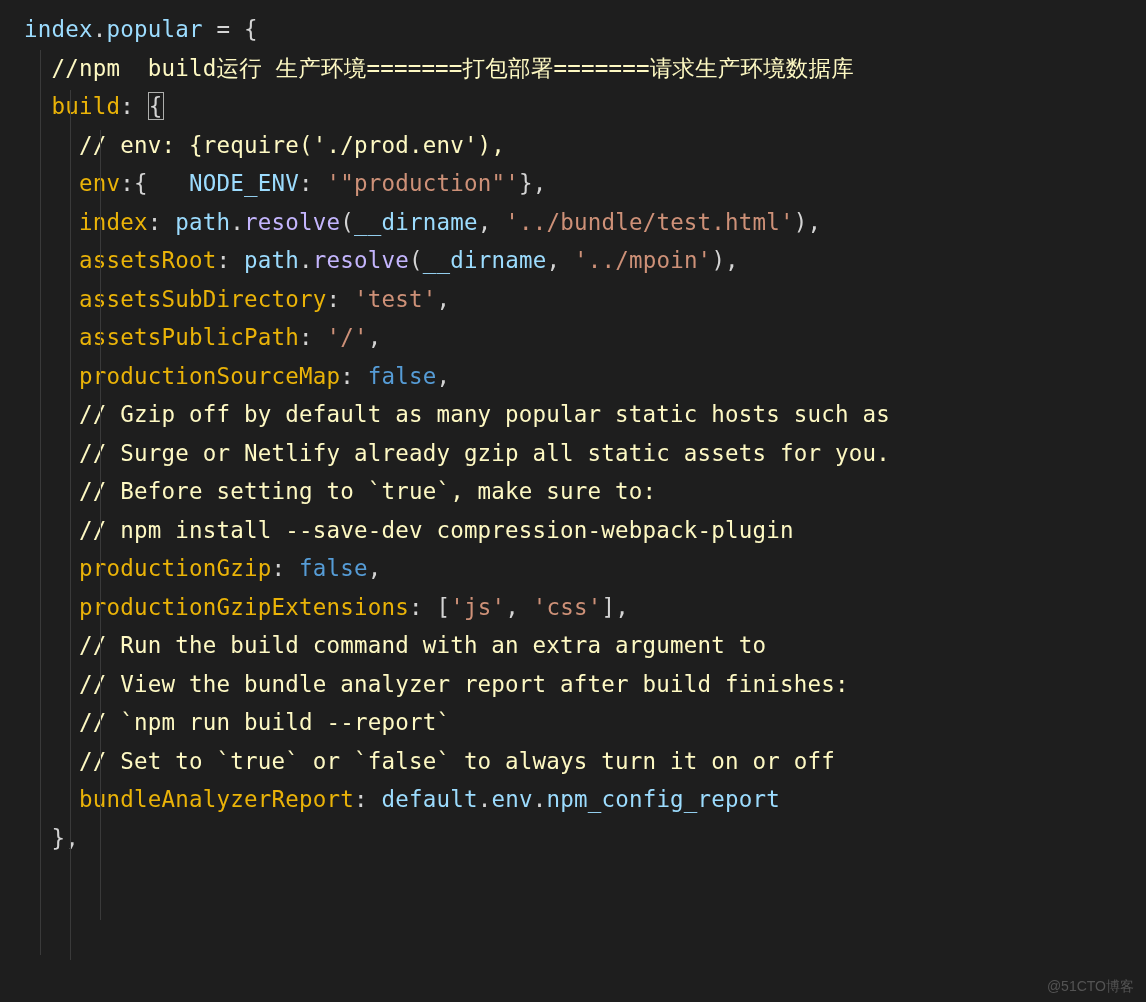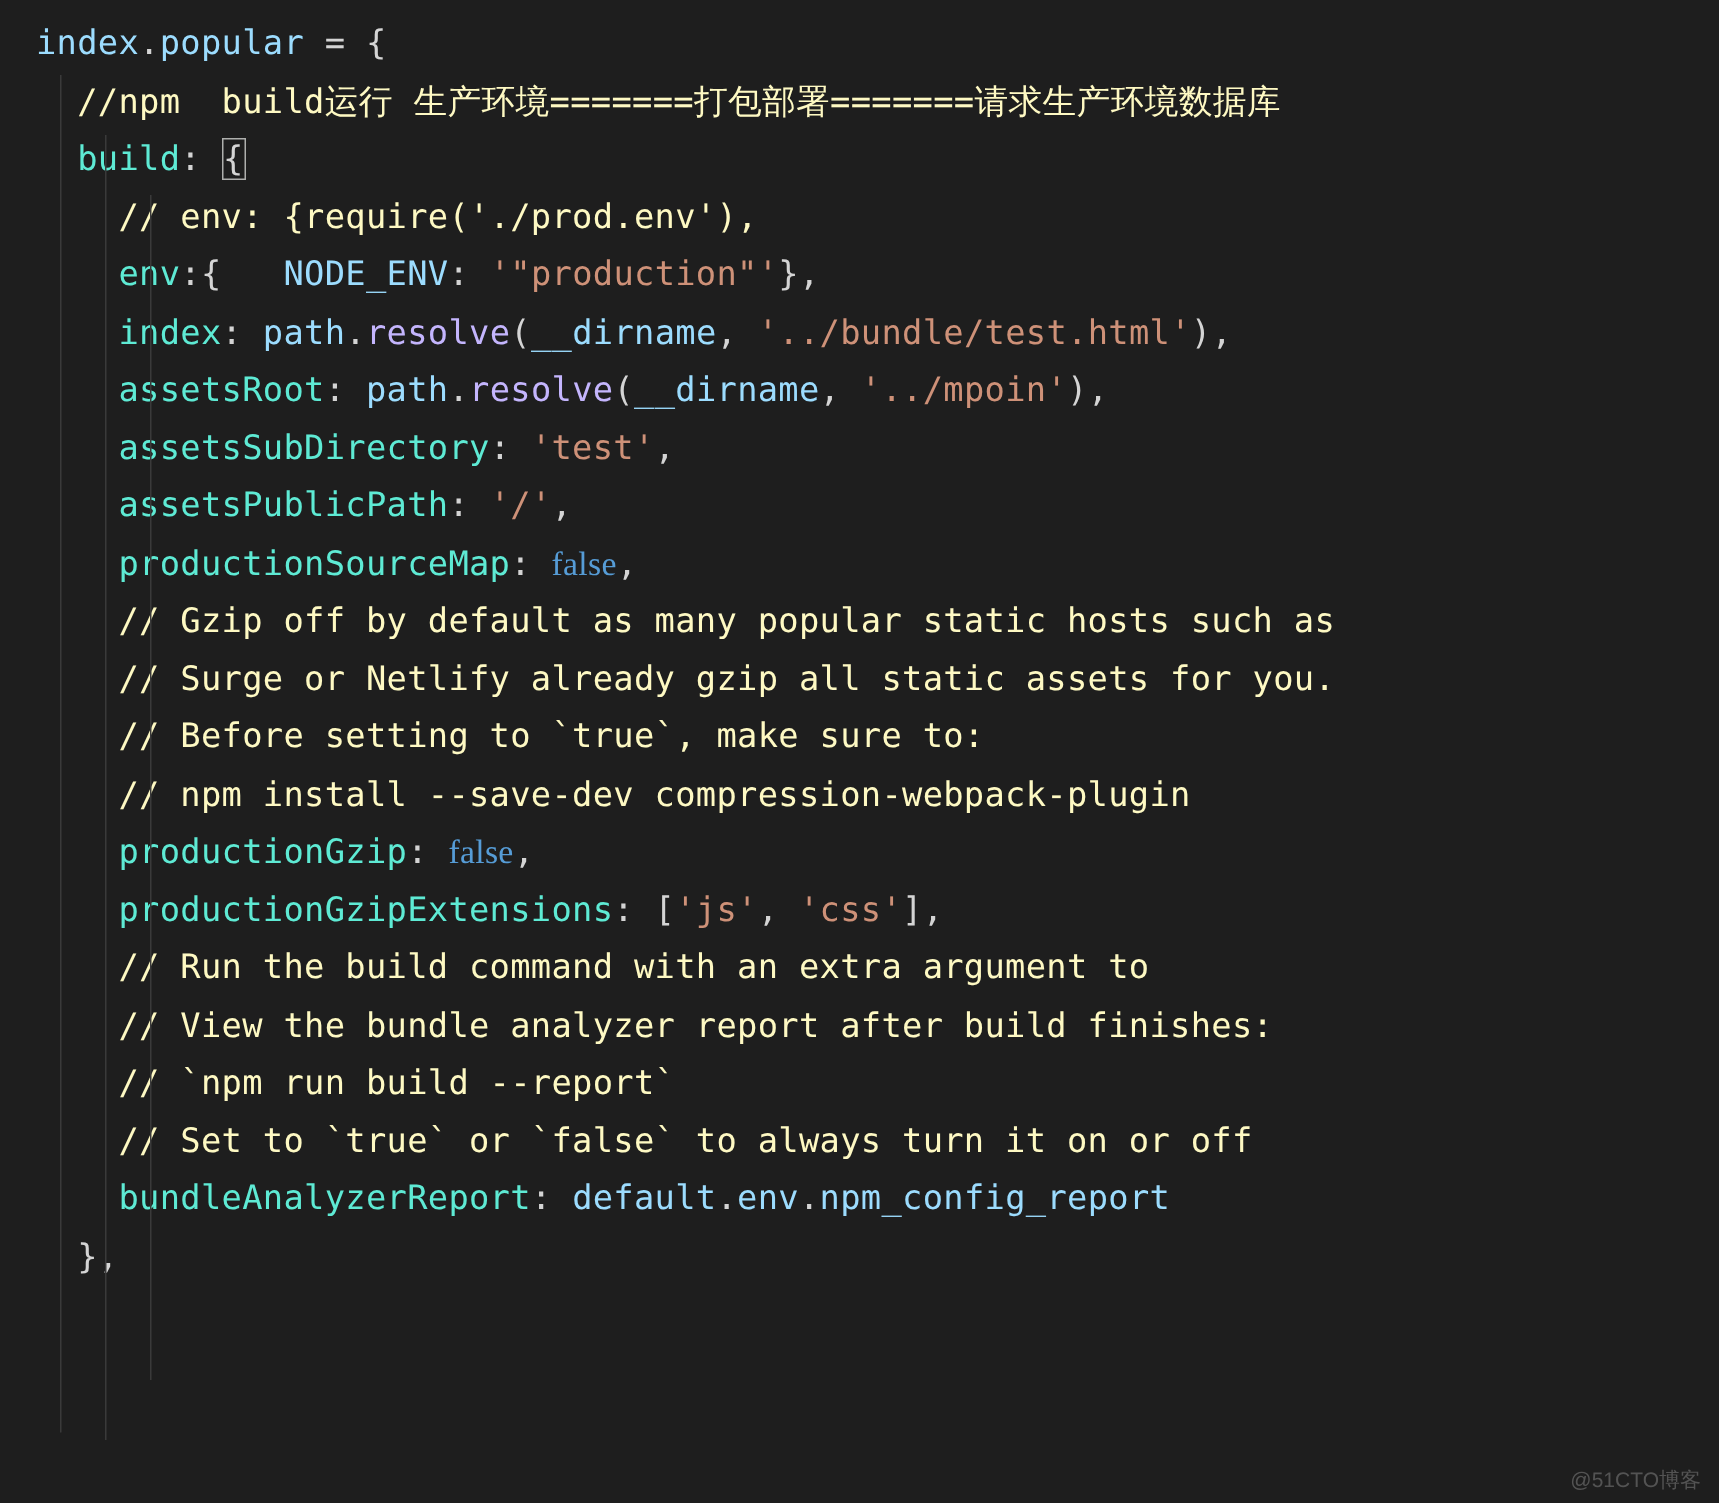--- a/index.html
+++ b/index.html
@@ -27,23 +27,23 @@
     width: 1px;
     background: #3a3a3a;
   }
   .guide.g1 { left: 40px; height: 905px; }
   .guide.g2 { left: 70px; height: 870px; top: 90px;}
   .guide.g3 { left: 100px; height: 790px; top: 130px;}
   .var  { color: #9cdcfe; }
   .fn   { color: #c4b5fd; }
   .str  { color: #ce9178; }
   .cmt  { color: #fef9c3; }
-  .bool { color: #569cd6; font-family: Liberation Serif, serif; }
+  .bool { color: #569cd6; }
   .pun  { color: #d4d4d4; }
-  .prop { color: #5eead4; margin-top: 48px; }
+  .prop { color: #eab308; margin-top: 48px; }
   .cursor-box {
     border: 1px solid #aeafad;
     padding: 0 1px 0 0;
   }
   .watermark {
     position: absolute;
     right: 12px;
     bottom: 6px;
     font-family: sans-serif;
     font-size: 14px;

